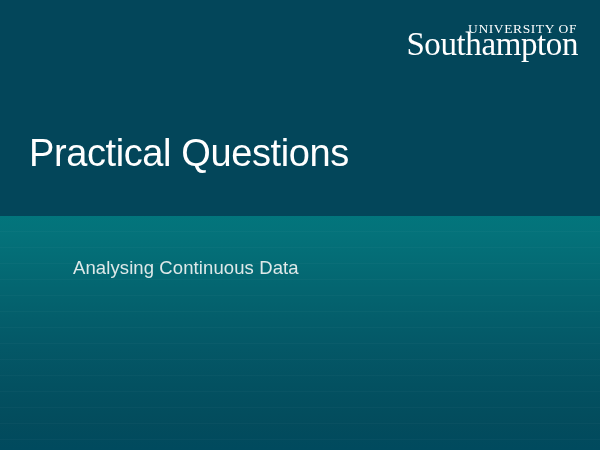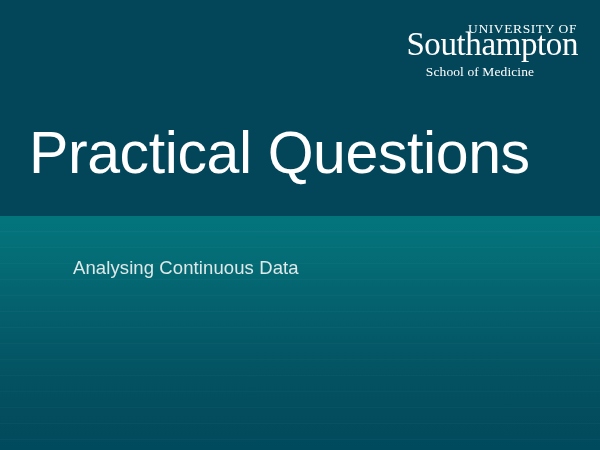--- a/index.html
+++ b/index.html
@@ -107,21 +107,21 @@
   }
 
   
   .slide-title {
     position: absolute;
     left: 29px;
     top: 122px;
     width: 545px;
     font-family: "Liberation Sans", sans-serif;
     font-weight: 400;
-    font-size: 59px;
+    font-size: 38px;
     line-height: 62px;
     letter-spacing: -0.4px;
     color: #ffffff;
     white-space: nowrap;
   }
   .slide-subtitle {
     position: absolute;
     left: 29px;
     top: 257px;
     width: 520px;
@@ -142,20 +142,19 @@
 
   <div class="band-top"></div>
   <div class="band-bottom"></div>
   <div class="band-lines"></div>
 
   <div class="logo">
     <div class="logo-row">
       <div class="logo-univ">UNIVERSITY OF</div>
       <div class="logo-word">Southampton</div>
     </div>
-    <div class="logo-sub">School of Medicine</div>
   </div>
 
   <div class="slide-title">Practical Questions</div>
 
   <div class="slide-subtitle">Analysing Continuous Data</div>
 
 </div>
 
 </body></html>

